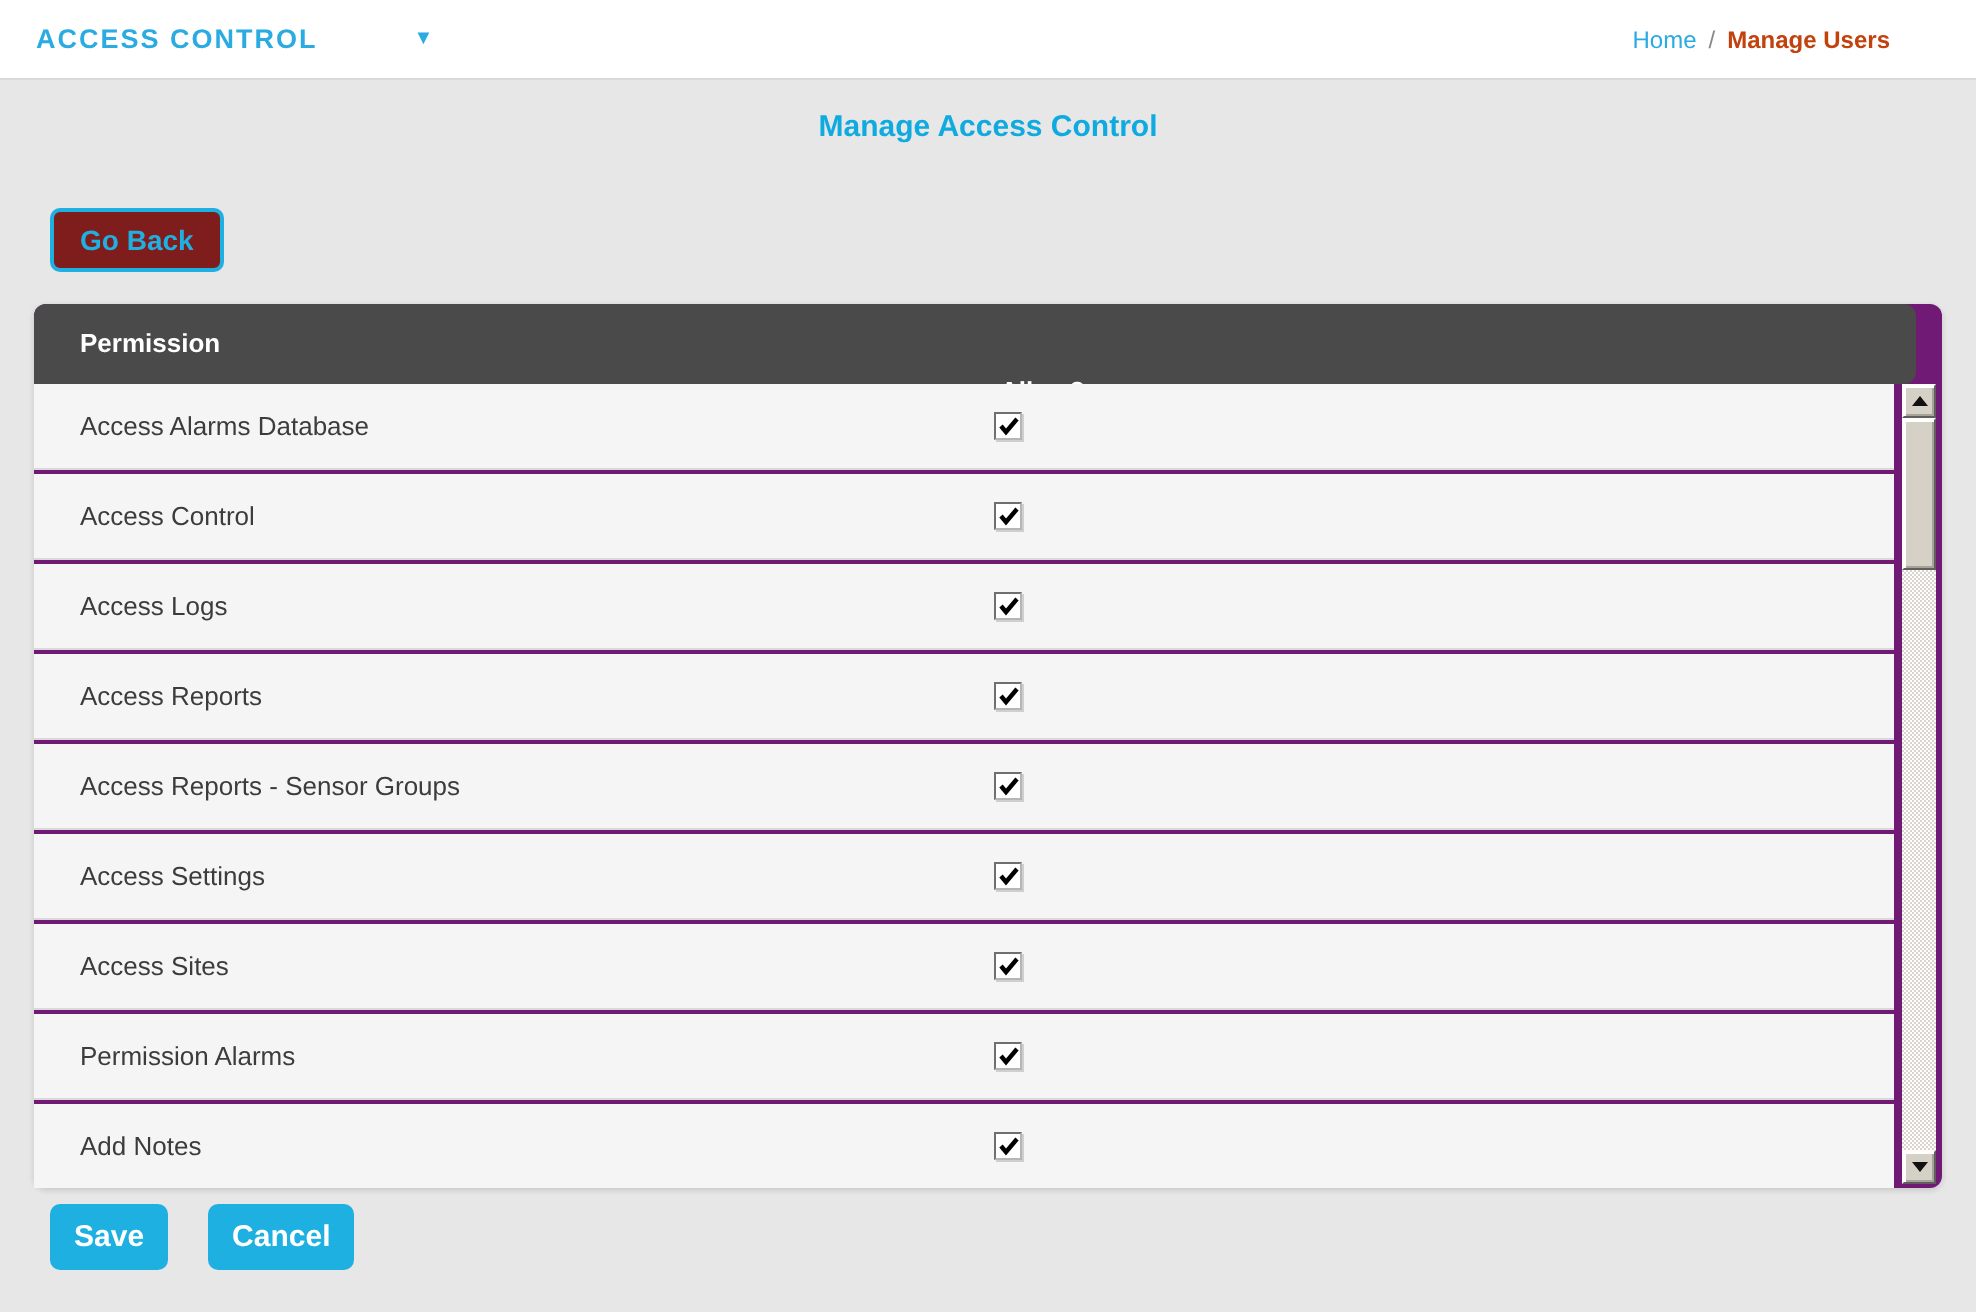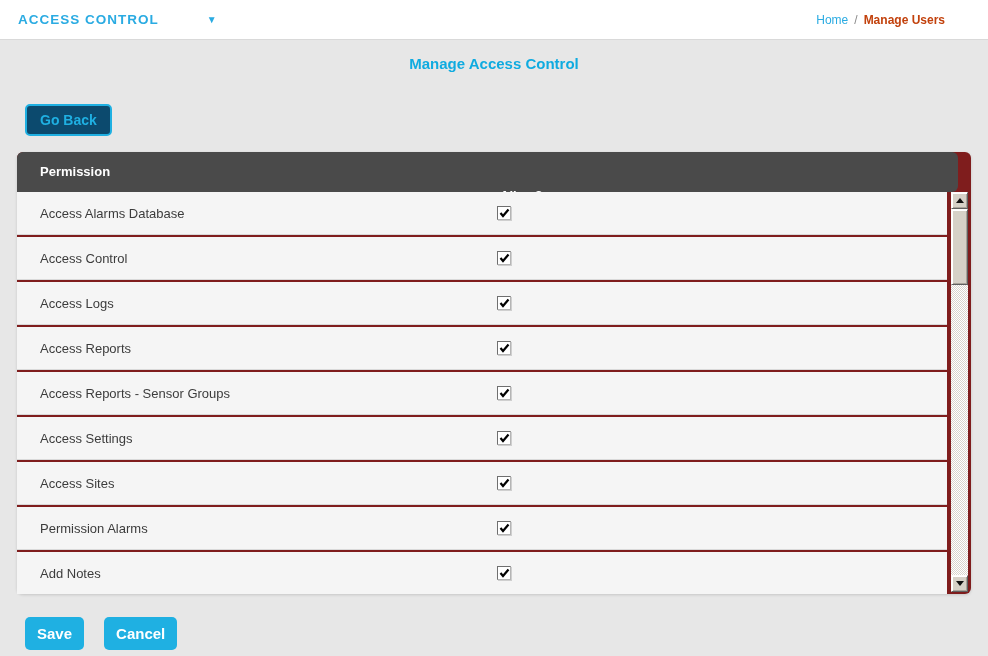--- a/index.html
+++ b/index.html
@@ -39,30 +39,30 @@
   .breadcrumb .sep{color:#8a8a8a;margin:0 6px;}
   .breadcrumb .current{color:#c2410c;font-weight:bold;}
 
   
   .page-title{
     position:absolute;left:0;top:55px;width:988px;margin:0;
     text-align:center;color:#0fabe0;font-size:15px;font-weight:bold;
   }
   .go-back{
     position:absolute;left:25px;top:104px;
-    background:#0c4a6e;color:var(--accent);
+    background:#7f1d1d;color:var(--accent);
     border:2px solid var(--accent);border-radius:5px;
     padding:6px 13px;font-size:14px;font-weight:bold;
     font-family:inherit;cursor:pointer;
   }
 
   
   .card{
     position:absolute;left:17px;top:152px;width:954px;height:442px;
-    background:#7f1d1d;border-radius:6px;
+    background:#701a75;border-radius:6px;
     box-shadow:0 1px 3px rgba(0,0,0,0.15);
   }
   .thead{
     position:absolute;left:0;top:0;height:40px;width:941px;
     background:var(--header-bg);border-radius:6px 6px 6px 0;
   }
   .col-perm{
     position:absolute;left:23px;top:0;line-height:40px;
     color:#ffffff;font-size:13px;font-weight:bold;
   }
@@ -115,21 +115,21 @@
   .sb-thumb{
     position:absolute;left:0;top:0;width:17px;height:76px;
     background:var(--scroll-face);
     border:1px solid;border-color:#fdfcfa #5f5f5f #5f5f5f #fdfcfa;
     box-shadow:inset 1px 1px 0 #ffffff, inset -1px -1px 0 #a8a399;
     cursor:grab;
   }
 
   
   .footer-actions{
-    position:absolute;left:25px;top:602px;display:flex;gap:20px;margin-top:15px;
+    position:absolute;left:25px;top:602px;display:flex;gap:20px;
   }
   .btn-primary{
     background:var(--accent);color:#ffffff;border:none;border-radius:5px;
     padding:8px 12px;font-size:15px;font-weight:bold;
     font-family:inherit;cursor:pointer;
   }
 </style>
 </head>
 <body>
 

